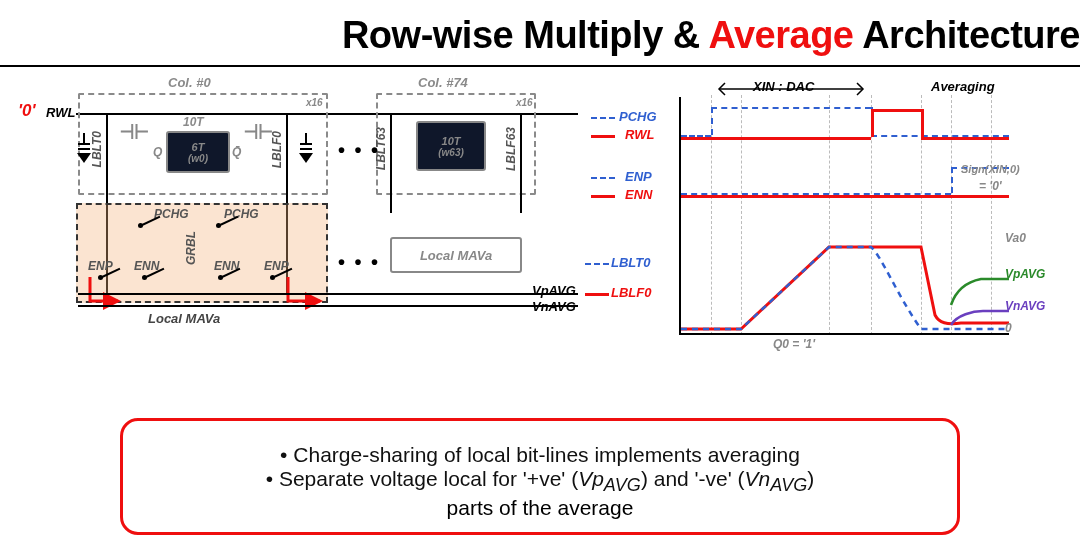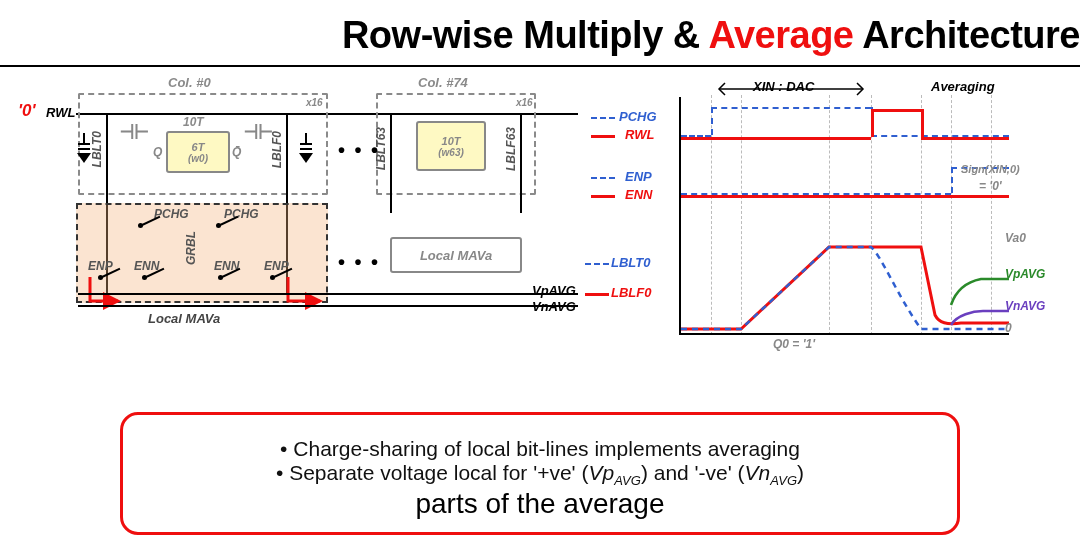--- a/index.html
+++ b/index.html
@@ -74,21 +74,21 @@
   .rwl-lbl {
     position: absolute;
     font-size: 13px;
     font-weight: 800;
     font-style: italic;
     color:#000;
   }
   .cell-box {
     position: absolute;
     border: 2px solid #888;
-    background: #fef9c3;
+    background: #0f172a;
     color:#888;
     font-size: 11px;
     font-weight: 700;
     text-align: center;
     display:flex; flex-direction:column; justify-content:center; align-items:center;
     border-radius: 3px;
     font-style: italic;
   }
   .tentag { position:absolute; font-size:10px; font-style:italic; color:#888; font-weight:700;}
   .bot-lbl { position:absolute; font-size:13px; font-weight:700; font-style: italic;}
@@ -153,21 +153,21 @@
     left: 120px;
     bottom: 20px;
     width: 840px;
     border: 3px solid #ef0f0f;
     border-radius: 18px;
     padding: 22px 30px 12px 30px;
   }
   .callout ul { list-style: none; font-size: 21px; color:#111; text-align:center;}
   .callout li::before { content:"• "; }
   .callout i { font-style: italic; }
-  .callout sub { font-size: 13px; }
+  .callout sub { font-size: 18px; }
 </style>
 </head>
 <body>
 
 <div class="title-bar">
   <div class="title">
     <span>Row-wise Multiply &amp; </span><span class="red">Average</span><span> Architecture</span>
   </div>
 </div>
 
@@ -352,14 +352,14 @@
 
 </div>
 
 <div class="callout">
   <ul>
     <li>Charge-sharing of local bit-lines implements averaging</li>
     <li>
       <span>Separate voltage local for '+ve' (</span><i><span>Vp</span><sub>AVG</sub></i><span>) and '-ve' (</span><i><span>Vn</span><sub>AVG</sub></i><span>)</span>
     </li>
   </ul>
-  <div style="text-align:center; font-size:28px;">parts of the average</div>
+  <div style="text-align:center; font-size:21px;">parts of the average</div>
 </div>
 
 </body></html>

